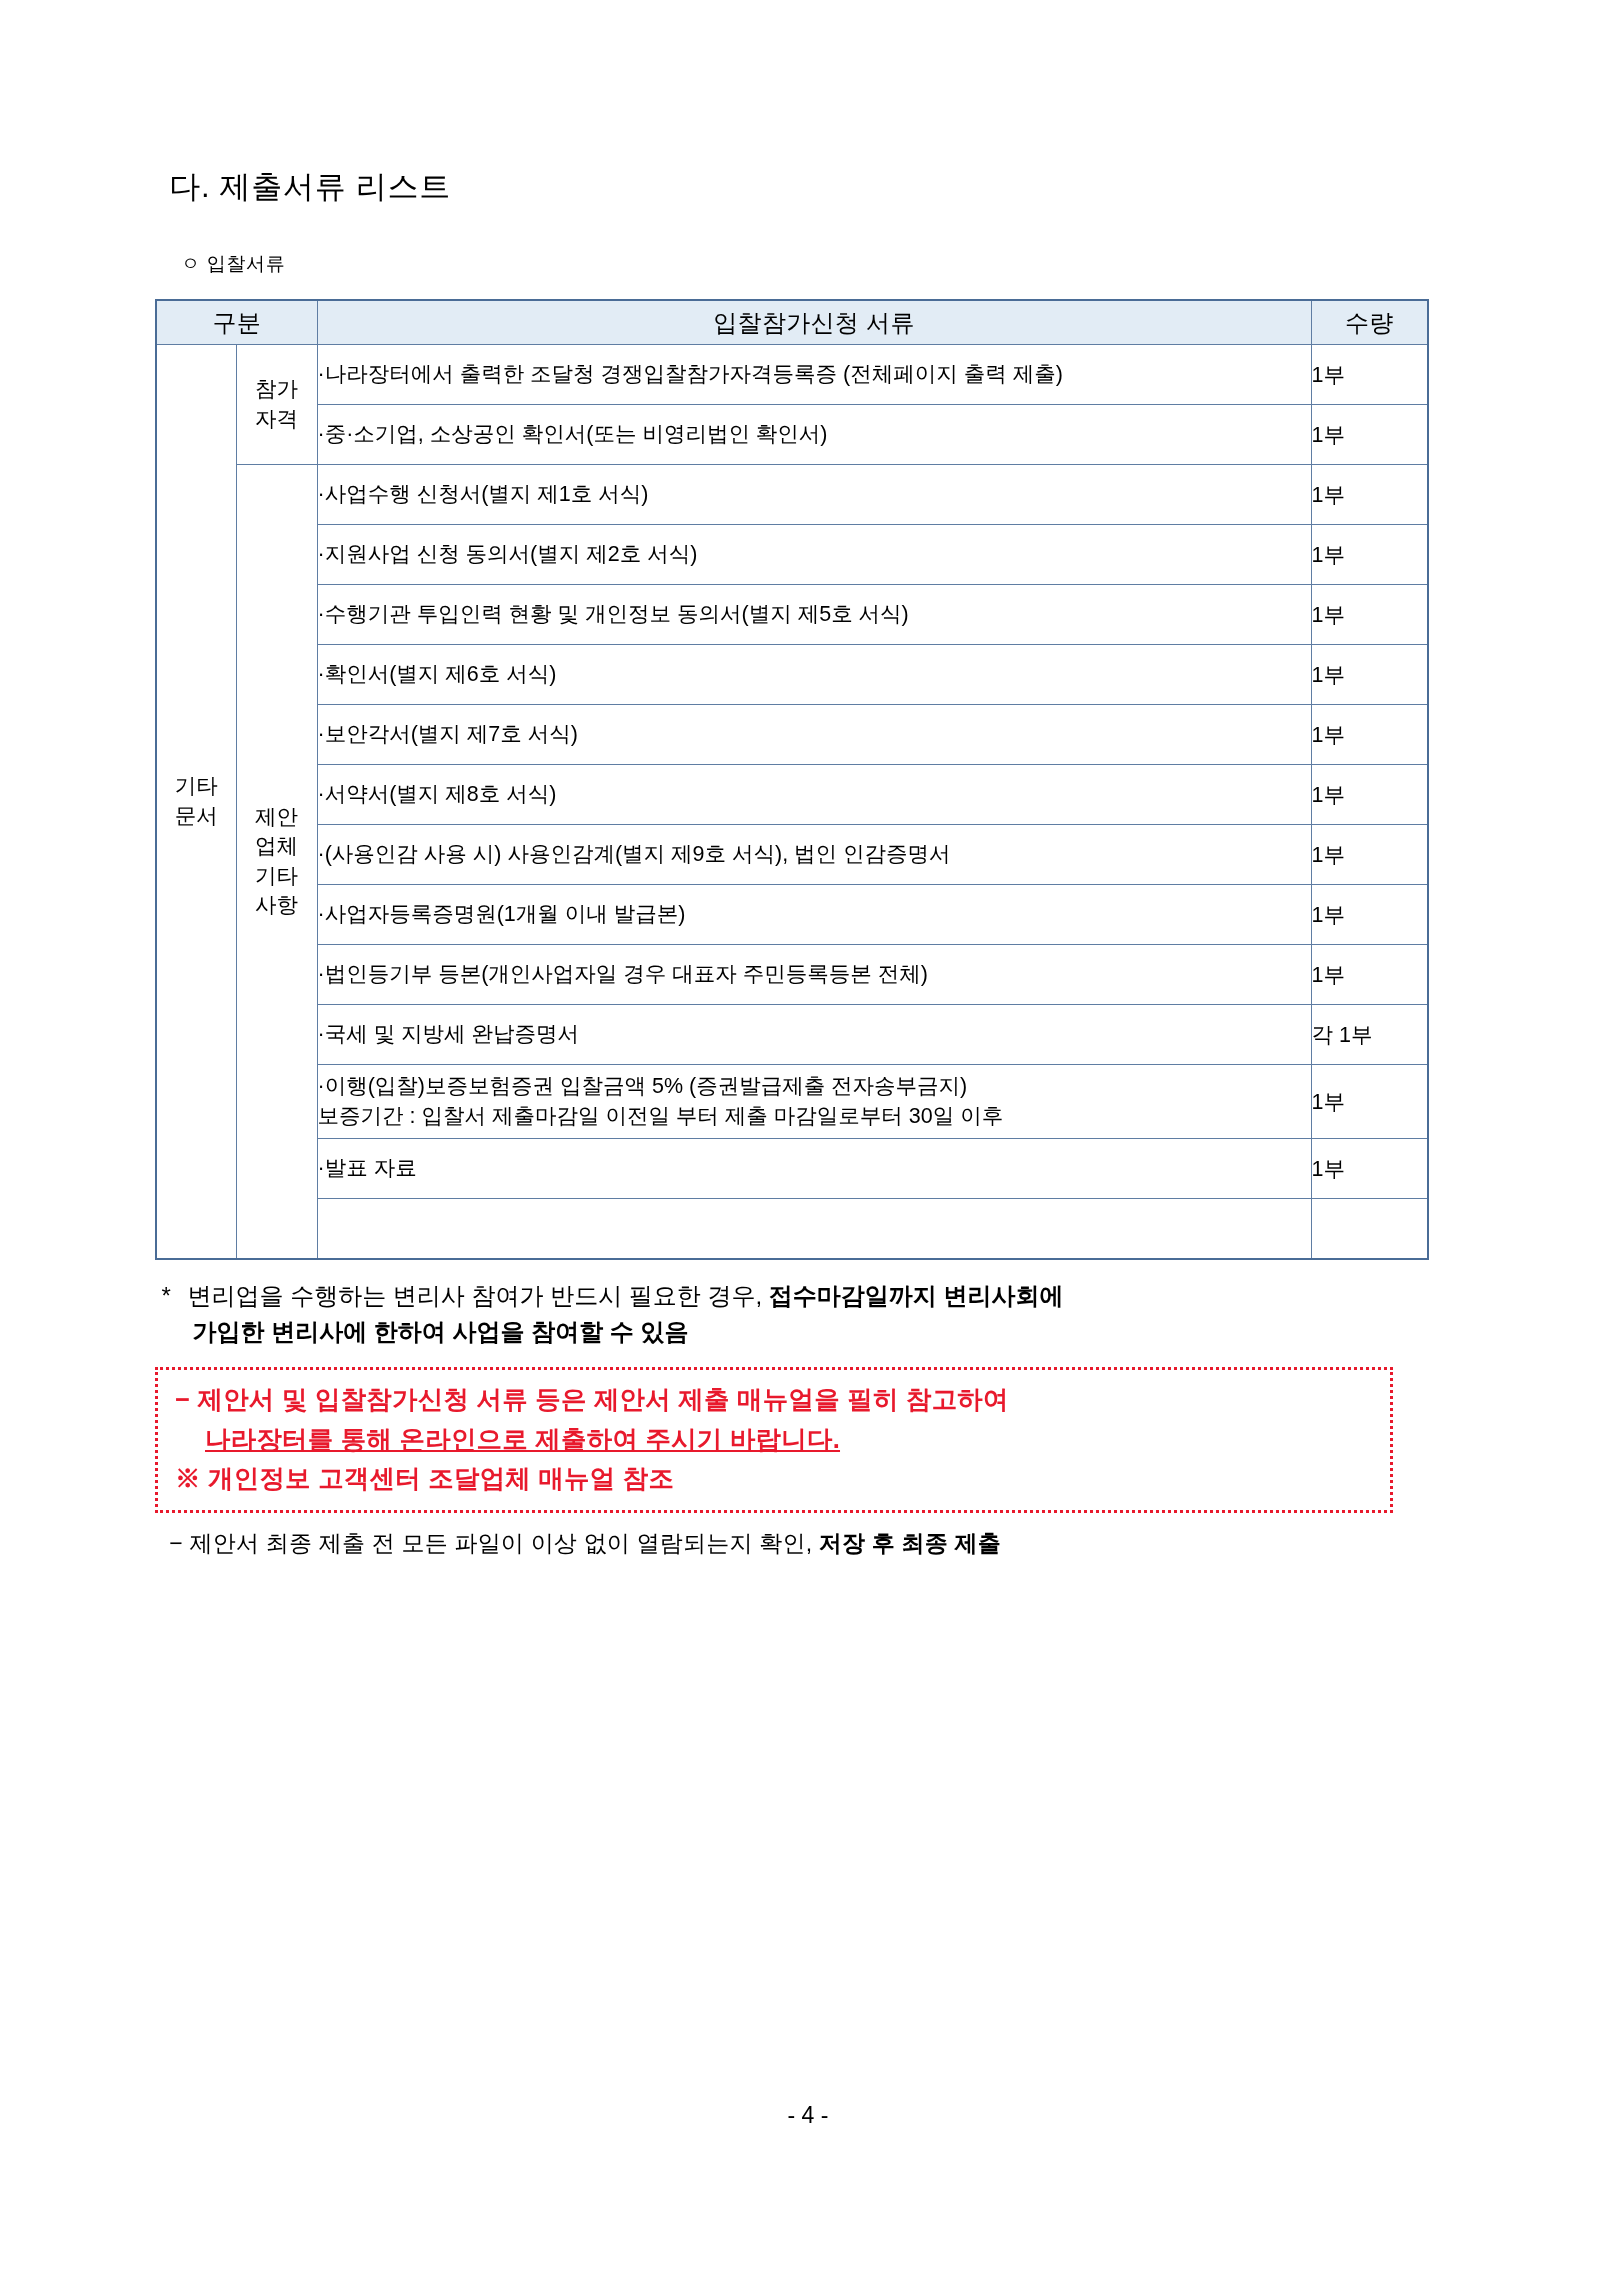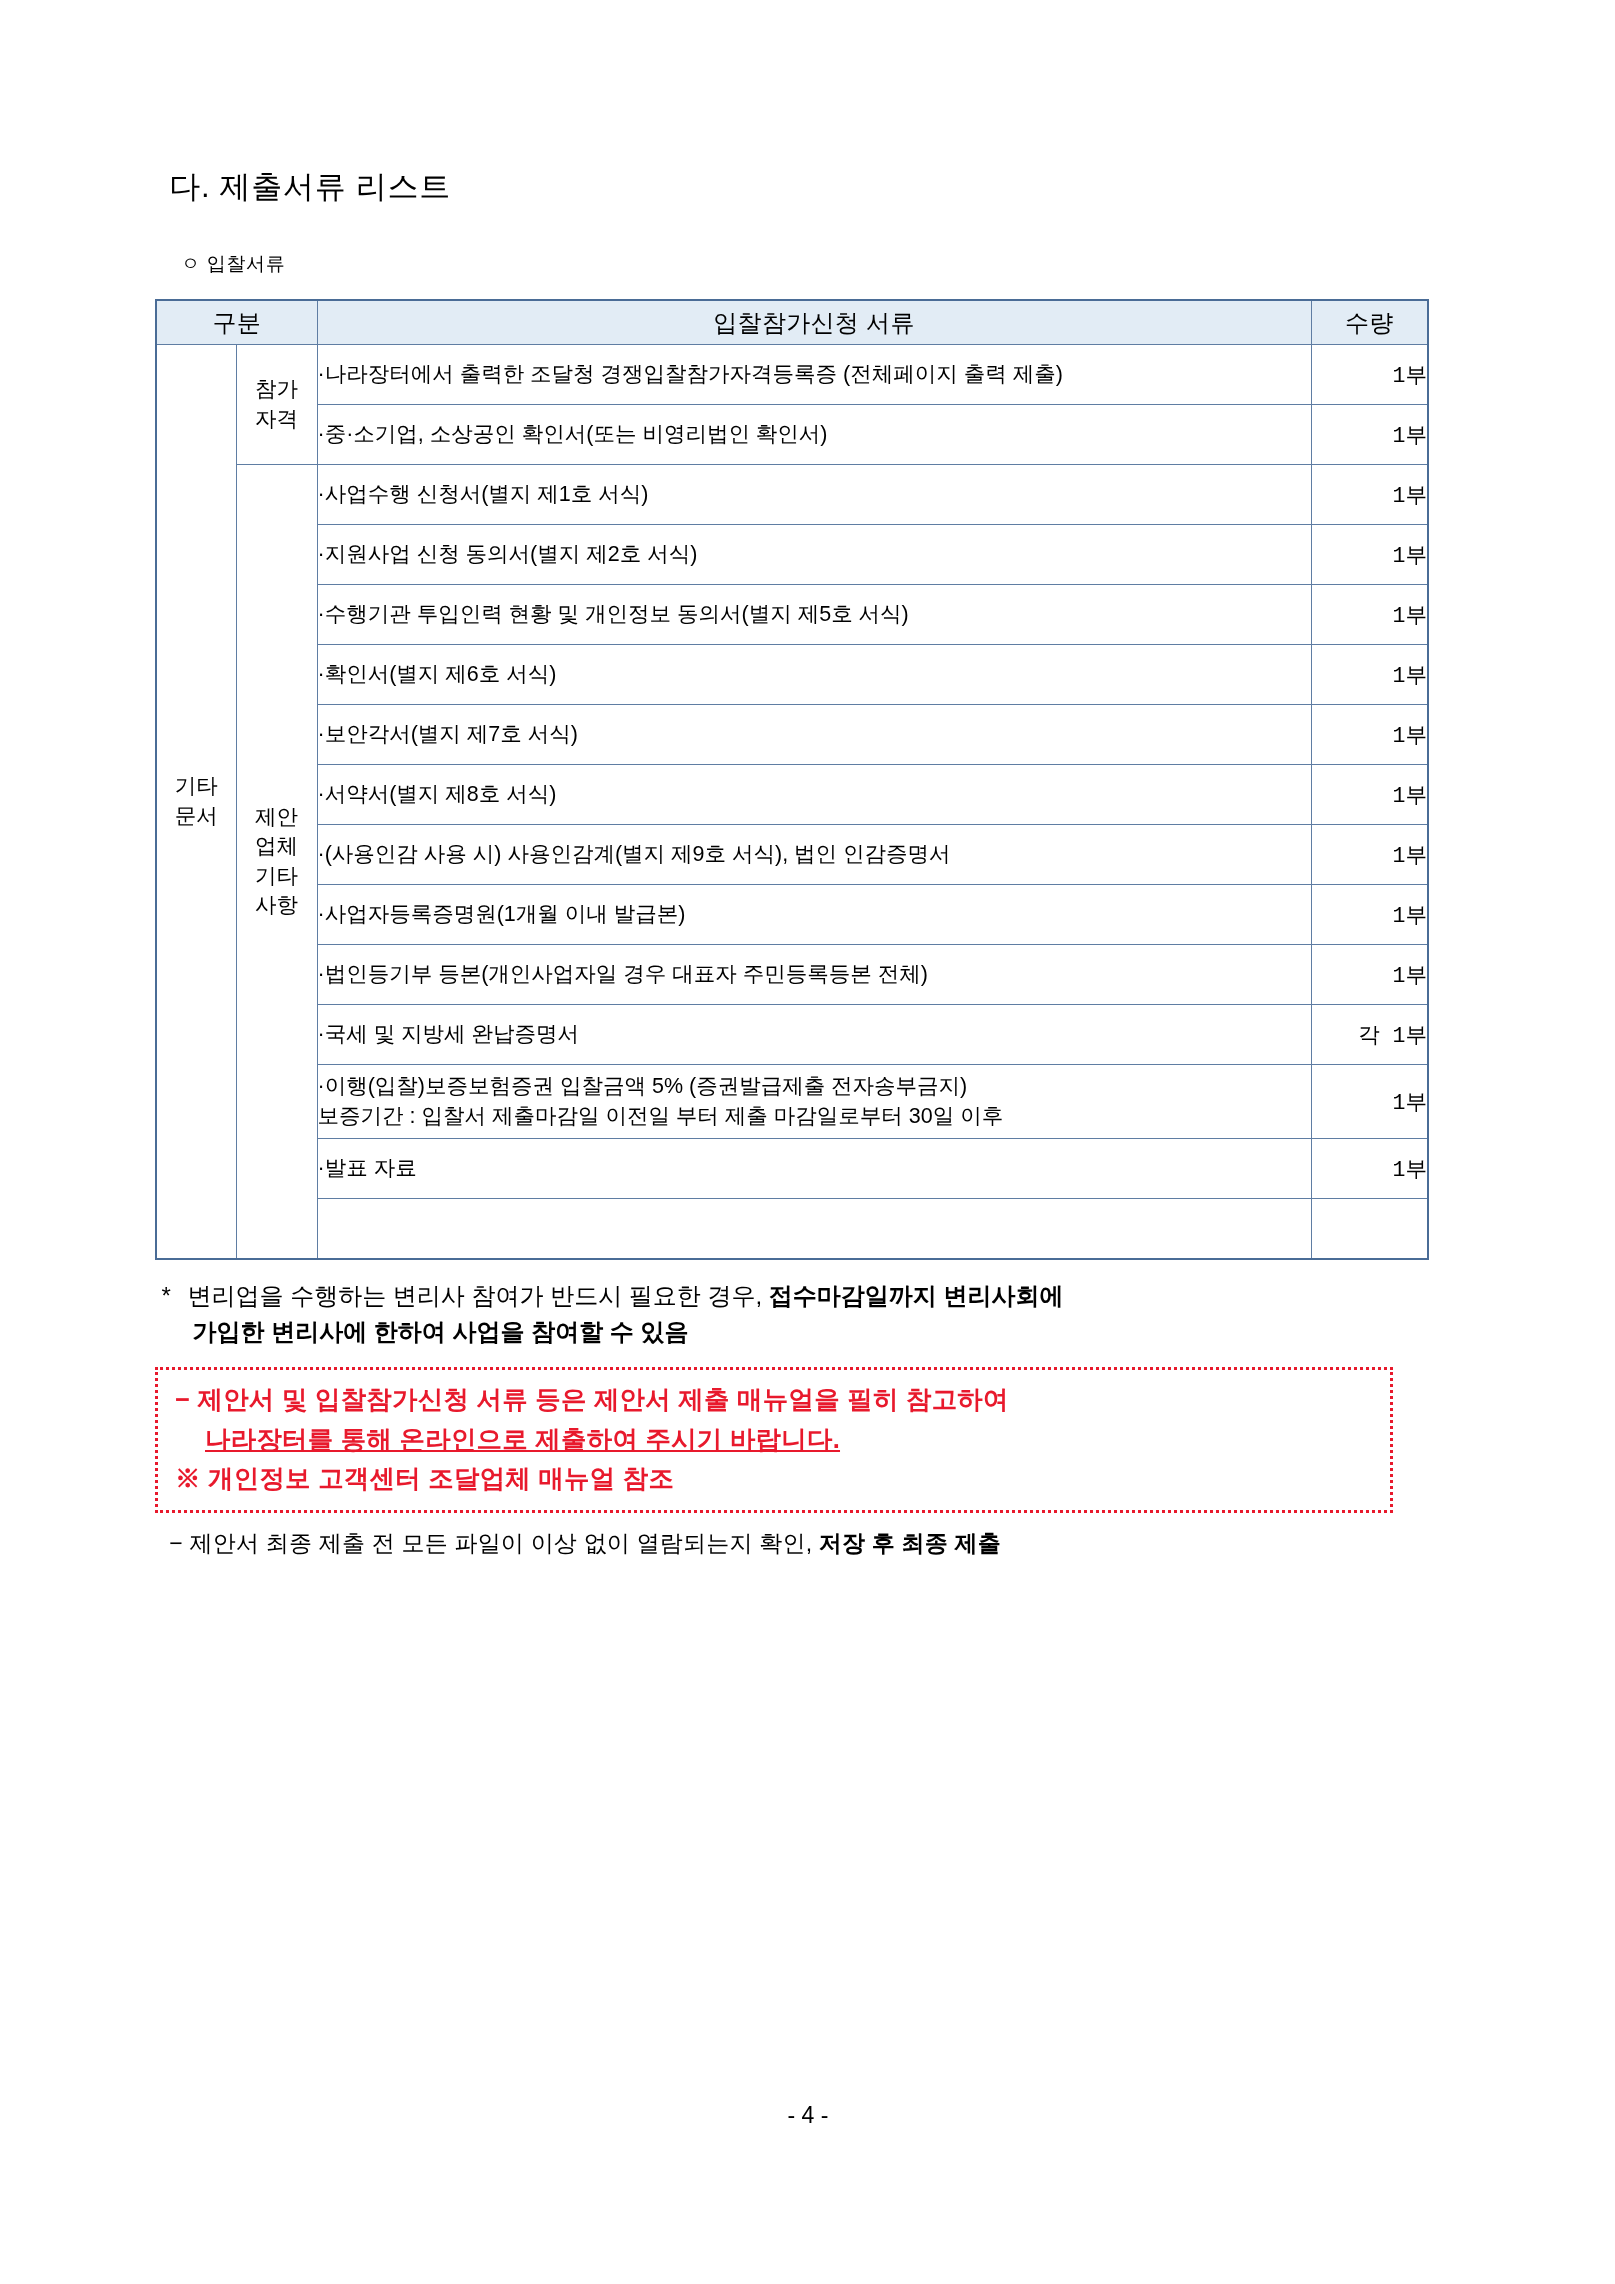--- a/index.html
+++ b/index.html
@@ -71,24 +71,23 @@
     line-height: 1.35;
   }
   td.doc {
     text-align: left;
     padding: 0 6.5px 0 14.3px;
     vertical-align: middle;
     line-height: 1.4;
     height: 59px;
   }
   td.qty {
-    text-align: right;
+    text-align: left;
     vertical-align: middle;
     font-size: 20px;
-    font-family: Liberation Mono, monospace;
   }
   .outer-border {
     border: 2px solid #4a6c96;
   }
   .note-star {
     margin: 18px 0 0 0;
     font-size: 24px;
     line-height: 1.5;
     padding-left: 6.5px;
   }

